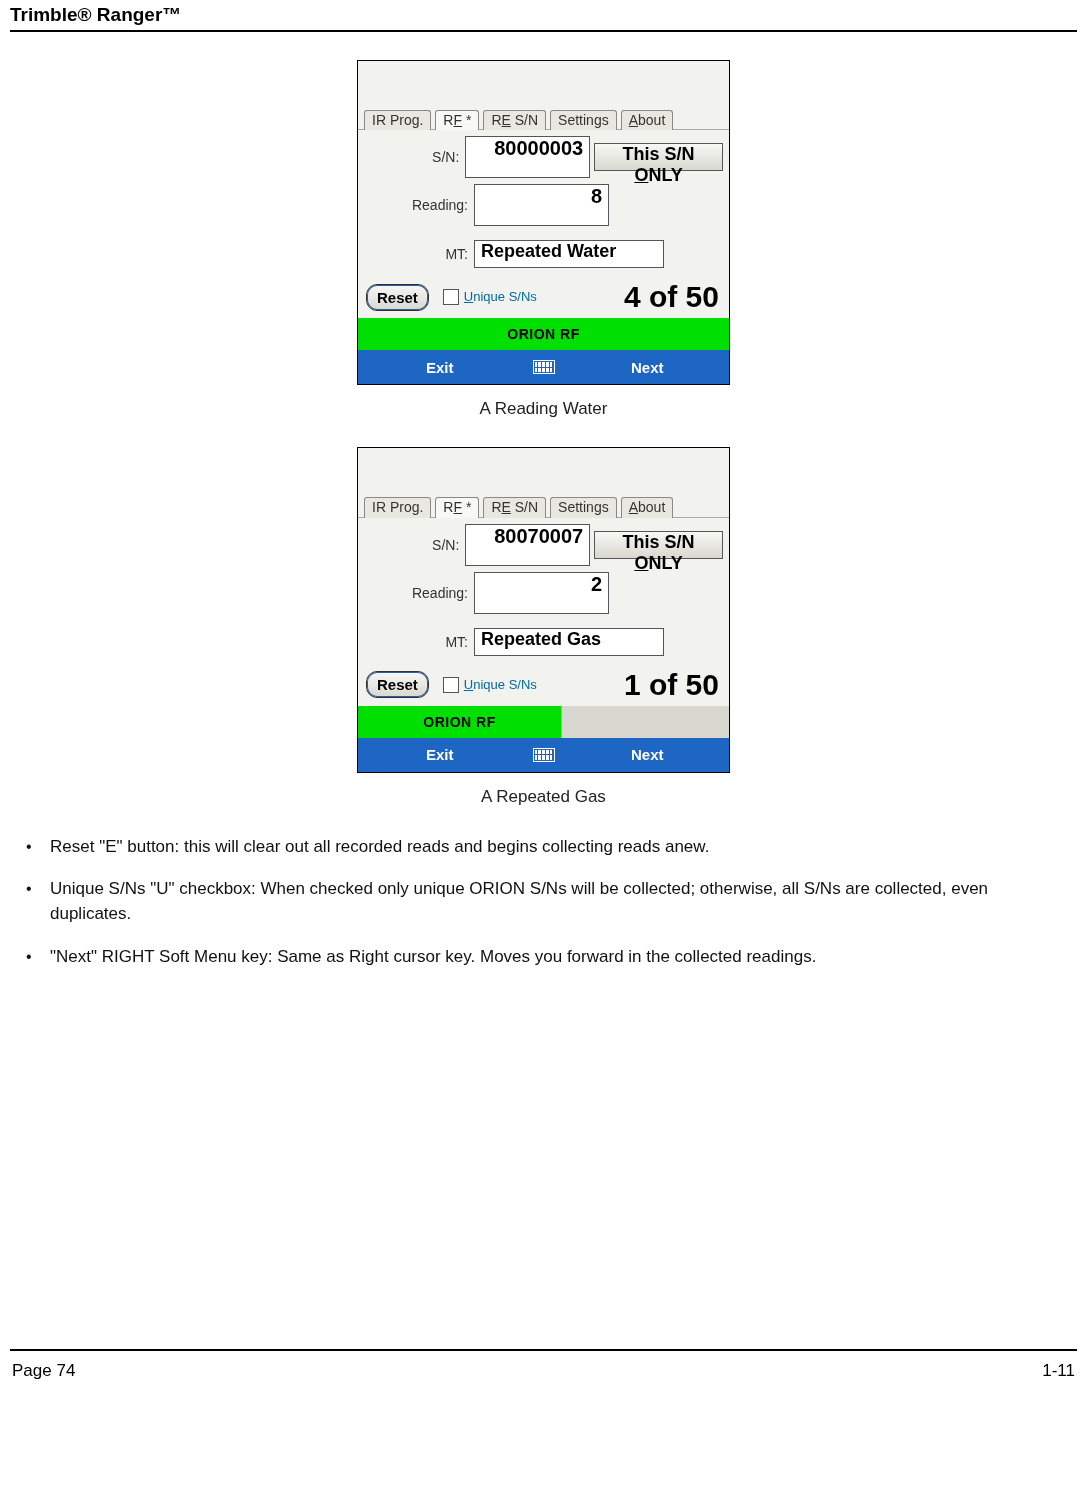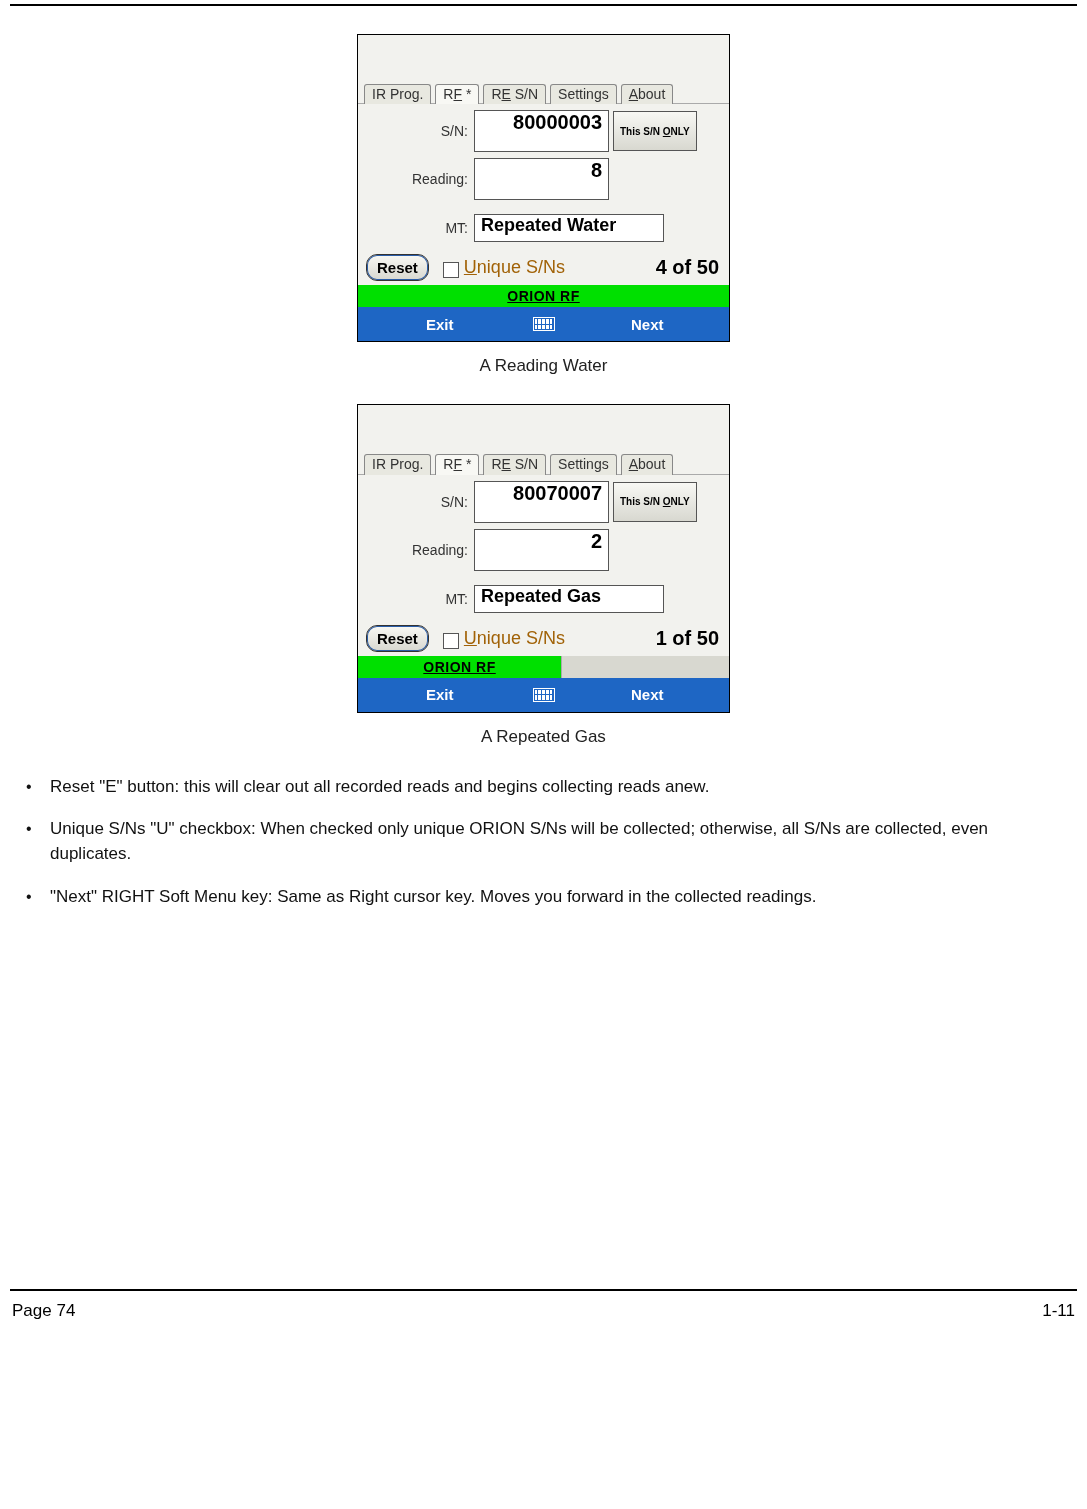--- a/index.html
+++ b/index.html
@@ -15,30 +15,30 @@
   .tabs { display: flex; gap: 4px; padding: 6px 6px 0 6px; background: #f2f2ee; margin-top: 42px; }
   .tab { font-size: 14px; background: #e8e8e0; border: 1px solid #888; border-bottom: none; border-radius: 3px 3px 0 0; padding: 2px 7px 2px 7px; color: #333; line-height: 1.1; position: relative; top: 1px; }
   .tab.active { background: #f8f8f4; font-weight: normal; }
   .tab .ul { text-decoration: underline; }
   .form-area { background: #f2f2ee; padding: 6px 6px 2px 6px; border-top: 1px solid #aaa; }
   .row { display: flex; align-items: center; margin-bottom: 6px; }
   .lbl { width: 110px; text-align: right; font-size: 14px; color: #333; padding-right: 6px; }
   .txt-in { height: 42px; border: 1px solid #555; background: #fff; font-size: 20px; font-weight: bold; text-align: right; padding: 0 6px; font-family: Tahoma, sans-serif; }
   .sn-in { width: 135px; }
   .read-in { width: 135px; }
-  .btn-snonly { height: 40px; border: 1px solid #555; background: linear-gradient(#f8f8f4,#d8d8d0); font-size: 10px; font-weight: bold; padding: 0 6px; margin-left: 4px; }
+  .btn-snonly { height: 28px; border: 1px solid #555; background: linear-gradient(#f8f8f4,#d8d8d0); font-size: 18px; font-weight: bold; padding: 0 6px; margin-left: 4px; }
   .btn-snonly .ul { text-decoration: underline; }
   .mt-in { height: 28px; width: 190px; border: 1px solid #555; background: #fff; font-size: 18px; font-weight: bold; padding: 0 6px; text-align: left; }
   .bottom-row { display: flex; align-items: center; padding: 4px 8px 4px 8px; }
   .btn-reset { background: linear-gradient(#f8f8f4,#d8d8d0); border: 1px solid #333; border-radius: 11px; font-weight: bold; font-size: 15px; padding: 4px 10px; box-shadow: 0 0 0 1px #2a5da8 inset; }
-  .chk-wrap { display: flex; align-items: flex-end; margin-left: 14px; font-size: 18px; color: #a16207; }
+  .chk-wrap { display: flex; align-items: flex-start; margin-left: 14px; font-size: 13px; color: #0369a1; }
   .chk-box { width: 16px; height: 16px; border: 1px solid #555; background: #fff; margin-right: 5px; }
   .chk-wrap .ul { text-decoration: underline; }
-  .counter { margin-left: auto; font-size: 20px; font-weight: bold; padding-right: 2px; }
-  .orion-bar { display: flex; justify-content: center; align-items: center; height: 22px; text-decoration: underline; }
+  .counter { margin-left: auto; font-size: 30px; font-weight: bold; padding-right: 2px; }
+  .orion-bar { display: flex; justify-content: center; align-items: center; height: 32px; }
   .orion-green { background: #00e000; color: #000; font-weight: bold; font-size: 14px; letter-spacing: 0.5px; width: 55%; text-align: center; height: 100%; display: flex; align-items: center; justify-content: center; border-right: 1px solid #aaa; }
   .orion-rest { flex: 1; background: #d8d8d0; height: 100%; }
   .orion-bar.full .orion-green { width: 100%; border-right: none; }
   .soft-bar { background: #1e66c4; height: 34px; display: flex; align-items: center; color: #fff; font-weight: bold; font-size: 15px; }
   .sb-left { flex: 1; text-align: center; }
   .sb-mid { width: 44px; display: flex; align-items: center; justify-content: center; }
   .kbd-icon { width: 22px; height: 14px; border: 1px solid #fff; display: grid; grid-template-columns: repeat(5,1fr); grid-template-rows: repeat(2,1fr); gap: 1px; padding: 1px; }
   .kbd-icon span { background: #fff; }
   .sb-right { flex: 1; text-align: center; }
 
@@ -48,20 +48,21 @@
   .bullets li::before { content: "•"; position: absolute; left: 12px; top: 0; font-size: 16px; }
 
   
   .ftr-line { height: 2px; background: #000; margin-top: 380px; }
   .ftr { display: flex; justify-content: space-between; font-size: 17px; padding: 10px 2px 20px 2px; }
 </style>
 </head>
 <body>
 
 <div class="page">
+  <div class="hdr">Trimble® Ranger™</div>
   <div class="hdr-line"></div>
 
   <div class="center-col">
 
     <div class="shot">
       <div class="tabs">
         <div class="tab"><span>IR Prog.</span></div>
         <div class="tab active"><span>R</span><span class="ul">F</span><span> *</span></div>
         <div class="tab"><span>R</span><span class="ul">E</span><span> S/N</span></div>
         <div class="tab"><span>Settings</span></div>

